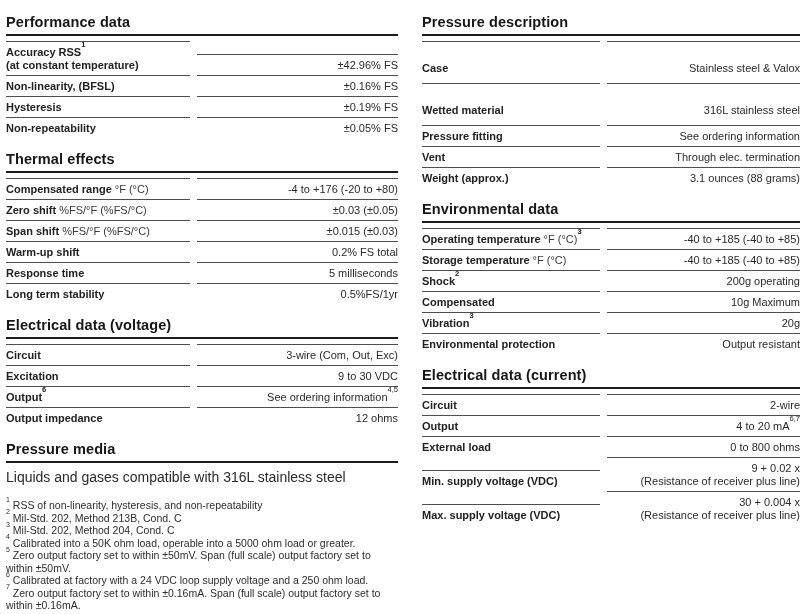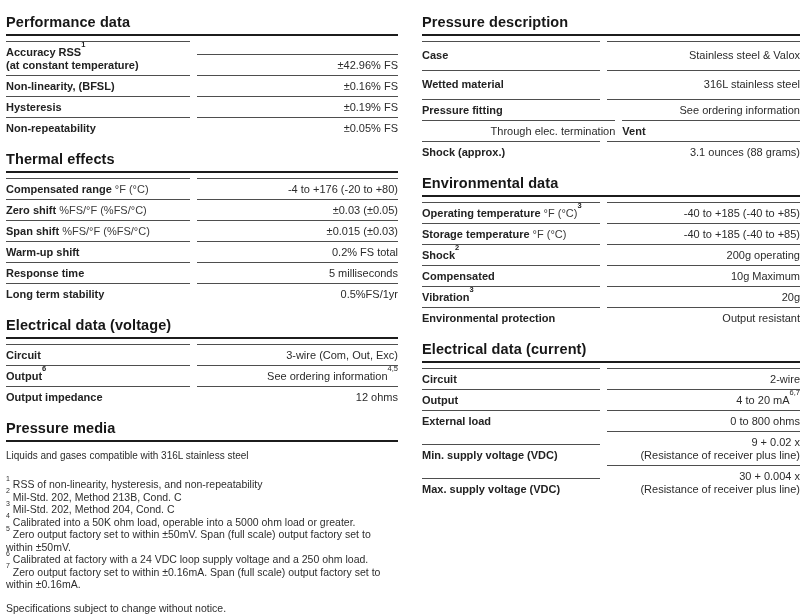--- a/index.html
+++ b/index.html
@@ -32,35 +32,35 @@
   }
 
   .rows { margin-top: 5px; }
   .row { display: flex; column-gap: 7px; align-items: flex-end; }
   .cell {
     border-top: 1.5px solid #4e4e4e;
     padding: 3.5px 0 3.5px 0;
     font-size: 11px;
     line-height: 13px;
   }
-  .row.tall .cell { padding-top: 7px; padding-bottom: 8px; }
+  .row.tall .cell { padding-top: 20px; padding-bottom: 8px; }
   .lbl { flex: 0 0 47%; font-weight: bold; color: #222; }
   .val { flex: 1 1 auto; text-align: right; color: #2b2b2b; }
   .lt  { font-weight: normal; color: #3a3a3a; margin-left: 3px; }
   .lbl2 { display: block; }
   .v2 { display: block; }
   sup.fn {
     font-size: 7.5px;
     line-height: 0;
     position: relative;
     top: -3.5px;
     letter-spacing: 0;
   }
   .plain-text {
-    font-size: 10px;
+    font-size: 14px;
     line-height: 14px;
     margin-top: 7px;
     color: #2b2b2b;
   }
 
   .footnotes { margin-top: 15px; width: 376px; }
   .footnote {
     font-size: 10.5px;
     line-height: 12.5px;
     color: #2e2e2e;
@@ -131,20 +131,24 @@
         </div>
       </div>
     </div>
 
     <div class="section">
       <div class="sec-title">Electrical data (voltage)</div>
       <div class="rows">
         <div class="row">
           <div class="cell lbl"><span>Circuit</span></div>
           <div class="cell val"><span>3-wire (Com, Out, Exc)</span></div>
+        </div>
+        <div class="row">
+          <div class="cell lbl"><span>Excitation</span></div>
+          <div class="cell val"><span>9 to 30 VDC</span></div>
         </div>
         <div class="row">
           <div class="cell lbl"><span>Output</span><sup class="fn">6</sup></div>
           <div class="cell val"><span>See ordering information</span><sup class="fn">4,5</sup></div>
         </div>
         <div class="row">
           <div class="cell lbl"><span>Output impedance</span></div>
           <div class="cell val"><span>12 ohms</span></div>
         </div>
       </div>
@@ -179,25 +183,25 @@
         </div>
         <div class="row tall">
           <div class="cell lbl"><span>Wetted material</span></div>
           <div class="cell val"><span>316L stainless steel</span></div>
         </div>
         <div class="row">
           <div class="cell lbl"><span>Pressure fitting</span></div>
           <div class="cell val"><span>See ordering information</span></div>
         </div>
         <div class="row">
+          <div class="cell lbl"><span>Vent</span></div>
           <div class="cell val"><span>Through elec. termination</span></div>
-          <div class="cell lbl"><span>Vent</span></div>
-        </div>
-        <div class="row">
-          <div class="cell lbl"><span>Shock (approx.)</span></div>
+        </div>
+        <div class="row">
+          <div class="cell lbl"><span>Weight (approx.)</span></div>
           <div class="cell val"><span>3.1 ounces (88 grams)</span></div>
         </div>
       </div>
     </div>
 
     <div class="section">
       <div class="sec-title">Environmental data</div>
       <div class="rows">
         <div class="row">
           <div class="cell lbl"><span>Operating temperature</span><span class="lt">°F (°C)</span><sup class="fn">3</sup></div>

